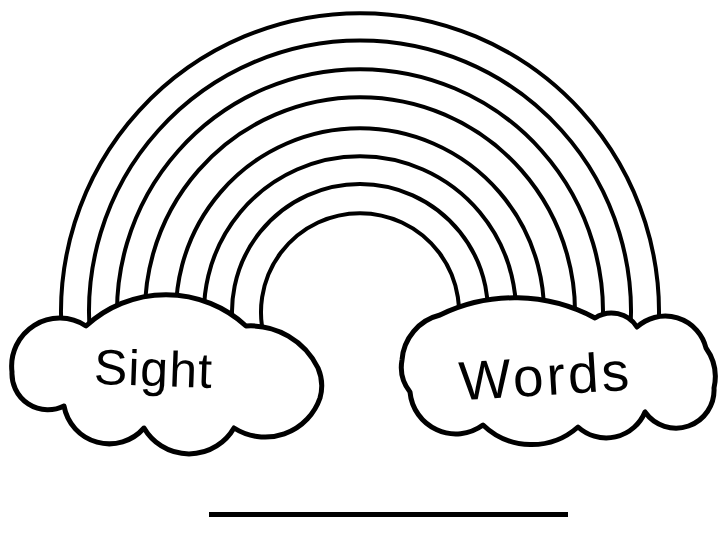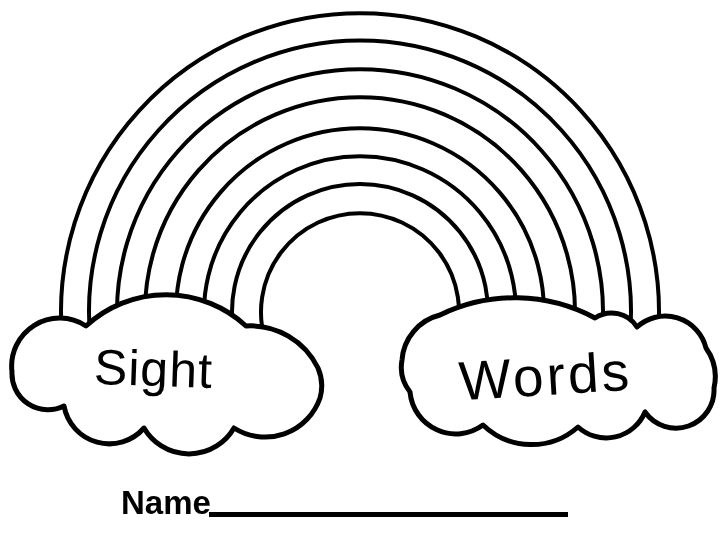--- a/index.html
+++ b/index.html
@@ -103,17 +103,16 @@
              A 42 42 0 0 1 578 427
              A 70 70 0 0 1 483 425
              A 46 46 0 0 1 410 392
              A 40 40 0 0 1 402 360 Z" stroke-width="5" stroke-linejoin="round" fill="#ffffff" stroke="#000000"></path>
   </svg>
 
   <div class="cloud-label sight">Sight</div>
 
   <div class="cloud-label words">Words</div>
 
-  <div class="name-label">Name</div>
 
   <div class="name-line"></div>
 
 </div>
 
 </body></html>

